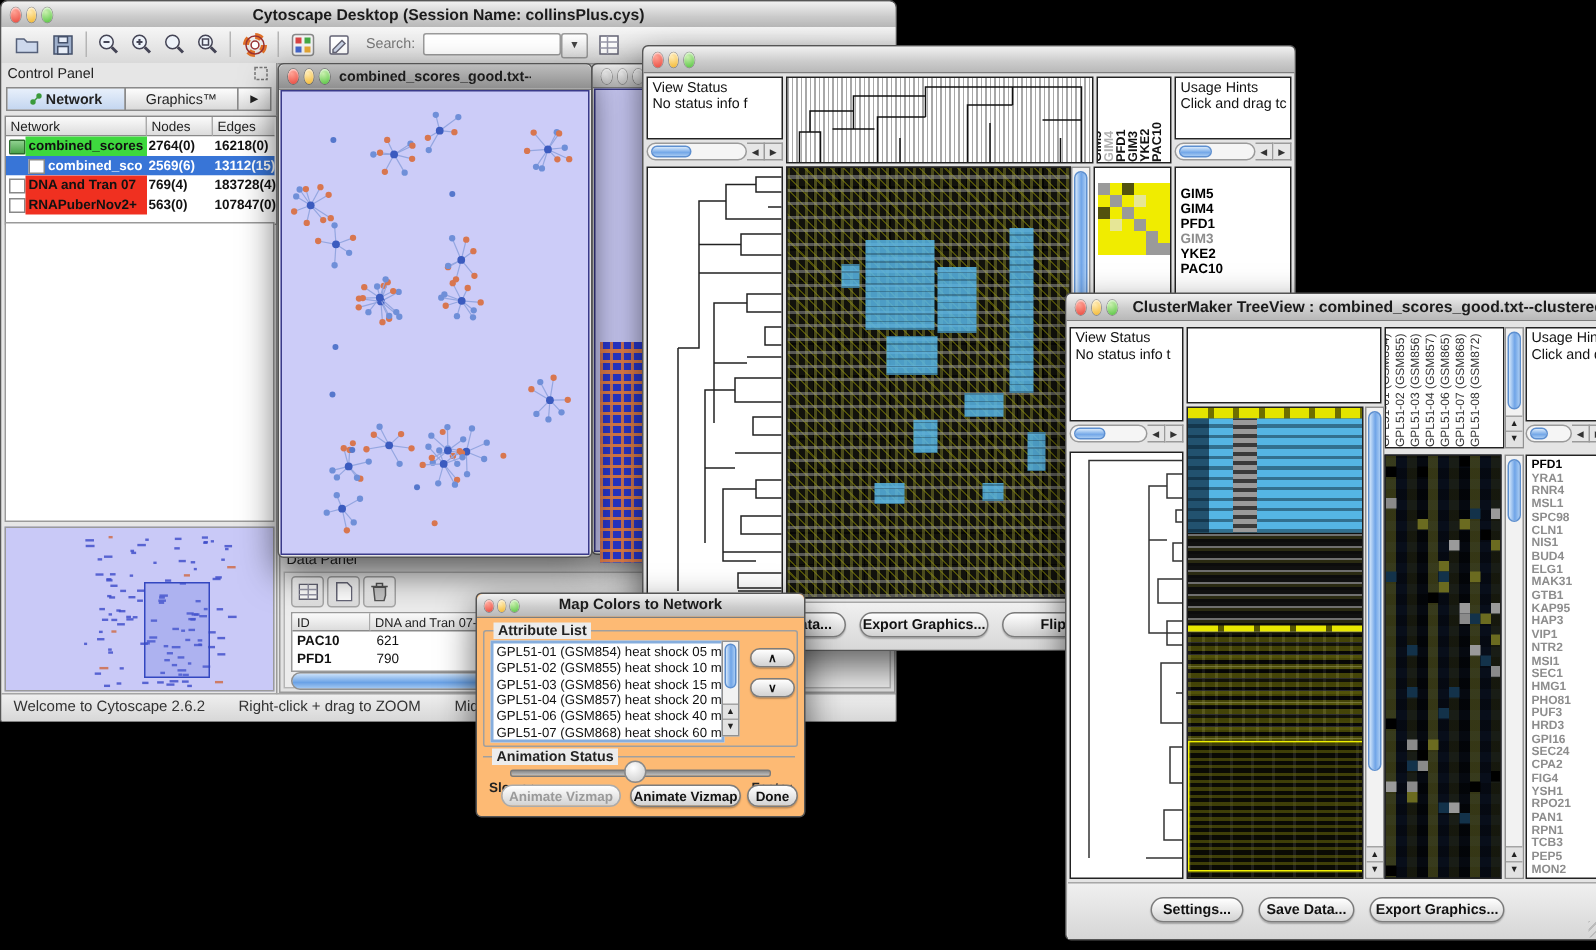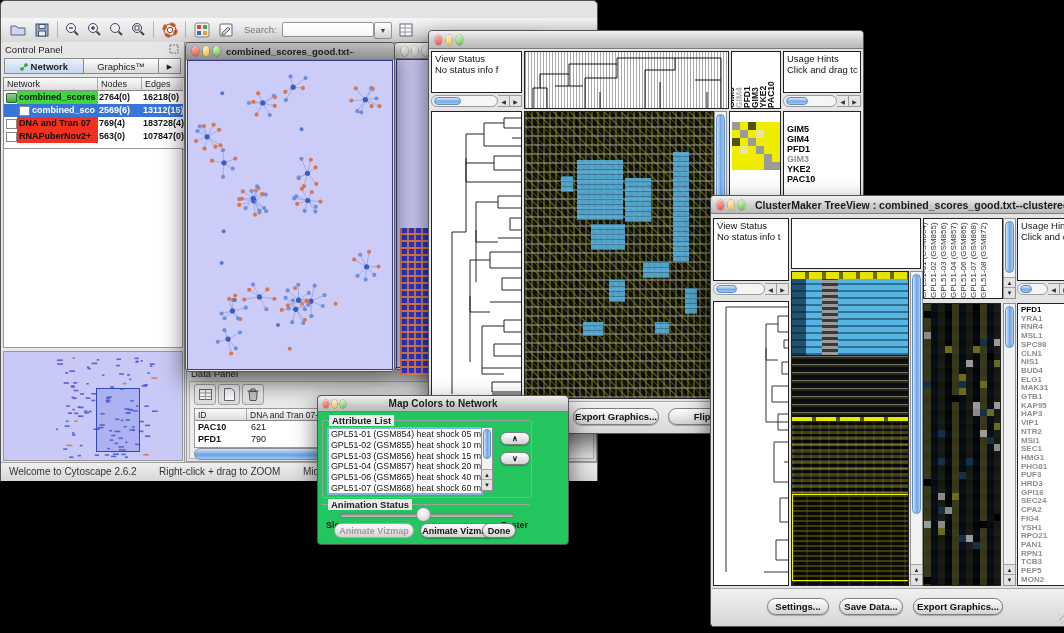--- a/index.html
+++ b/index.html
@@ -72,20 +72,33 @@
         background:repeating-linear-gradient(135deg,#bbb 0 1px,transparent 1px 4px);}
   .fs{position:absolute;border:1px solid #9f9f9f;border-radius:2px;}
   .fs>.fslab{position:absolute;top:-6px;left:6px;background:#ececec;font-size:9.5px;font-weight:bold;padding:0 3px;color:#222;}
 </style>
 </head>
 <body>
 
 <div id="stage">
 
   <div class="win" style="left:0;top:0;width:596px;height:479px;">
+    <div class="tbar">
+      <div class="lights">
+        <span class="lt r"></span>
+        <span class="lt y"></span>
+        <span class="lt g"></span>
+      </div>
+      <span class="ttl">Cytoscape Desktop (Session Name: collinsPlus.cys)</span>
+      <div class="lights sp">
+          <span class="lt"></span>
+          <span class="lt"></span>
+          <span class="lt"></span>
+        </div>
+    </div>
 
     <div class="abs" style="left:0;top:17px;width:596px;height:24px;background:linear-gradient(#f6f6f6,#d9d9d9);border-bottom:1px solid #9a9a9a;">
       <svg class="abs" style="left:8px;top:3px;" width="18" height="18">
           <path d="M2 14V5h5l2 2h7v7z" fill="#cdd8ec" stroke="#55607a"></path>
         </svg>
       <svg class="abs" style="left:32px;top:3px;" width="18" height="18">
           <rect x="3" y="3" width="12" height="12" fill="#9fb0cc" stroke="#44506a"></rect>
           <rect x="6" y="3.5" width="6" height="4" fill="#e8eef8" stroke="#44506a"></rect>
           <rect x="5.5" y="10" width="7" height="5" fill="#e8eef8" stroke="#44506a"></rect>
         </svg>
@@ -886,21 +899,21 @@
       </div>
 
     <div class="abs" style="left:1px;top:392px;width:359px;height:37px;background:linear-gradient(#f0f0f0,#d6d6d6);border-top:1px solid #a8a8a8;">
       <span class="aqbtn" style="left:55px;top:9px;width:62px;">Settings...</span>
       <span class="aqbtn" style="left:127px;top:9px;width:64px;">Save Data...</span>
       <span class="aqbtn" style="left:201px;top:9px;width:90px;">Export Graphics...</span>
       <span class="grip"></span>
     </div>
   </div>
 
-  <div class="win" style="left:317px;top:395px;width:218px;height:148px;background:#22c55e;border-radius:4px;padding-left:32px;">
+  <div class="win" style="left:317px;top:395px;width:218px;height:148px;background:#fdba74;border-radius:4px;">
     <div class="tbar" style="height:15px;">
       <div class="lights" style="gap:3px;padding-left:5px;width:34px;">
         <span class="lt r" style="width:8px;height:8px;"></span>
         <span class="lt y" style="width:8px;height:8px;"></span>
         <span class="lt g" style="width:8px;height:8px;"></span>
       </div>
       <span class="ttl" style="font-size:10px;">Map Colors to Network</span>
       <div class="lights sp" style="width:34px;"></div>
     </div>
     <div class="fs" style="left:4px;top:24px;width:208px;height:76px;">
@@ -923,16 +936,16 @@
     <span class="aqbtn" style="left:182px;top:56px;width:30px;height:13px;font-size:8px;">∨</span>
     <div class="fs" style="left:4px;top:108px;width:208px;height:26px;border-bottom:none;border-left:none;border-right:none;border-radius:0;">
       <span class="fslab">Animation Status</span>
     </div>
     <div class="abs" style="left:22px;top:117px;width:172px;height:3px;background:linear-gradient(#8a8a8a,#c2c2c2);border:1px solid #7a7a7a;border-radius:2px;"></div>
     <div class="abs" style="left:98px;top:111px;width:13px;height:13px;border-radius:50%;background:radial-gradient(circle at 40% 30%,#fff,#c8c8c8);border:1px solid #8a8a8a;"></div>
     <span class="lab" style="left:8px;top:124px;font-size:9px;font-weight:bold;color:#222;">Slower</span>
     <span class="lab" style="left:183px;top:124px;font-size:9px;font-weight:bold;color:#222;">Faster</span>
     <span class="aqbtn dis" style="left:16px;top:127px;width:80px;height:15px;font-size:9px;">Animate Vizmap</span>
     <span class="aqbtn" style="left:102px;top:127px;width:74px;height:15px;font-size:9px;">Animate Vizmap</span>
-    <span class="aqbtn" style="left:164px;top:127px;width:34px;height:15px;font-size:9px;">Done</span>
+    <span class="aqbtn" style="left:180px;top:127px;width:34px;height:15px;font-size:9px;">Done</span>
   </div>
 
 </div>
 
 </body></html>

